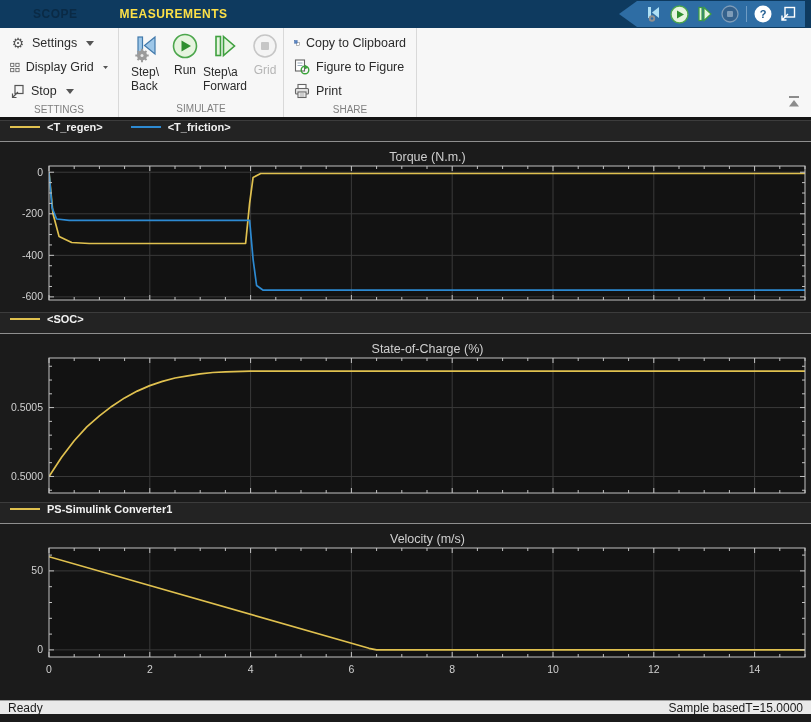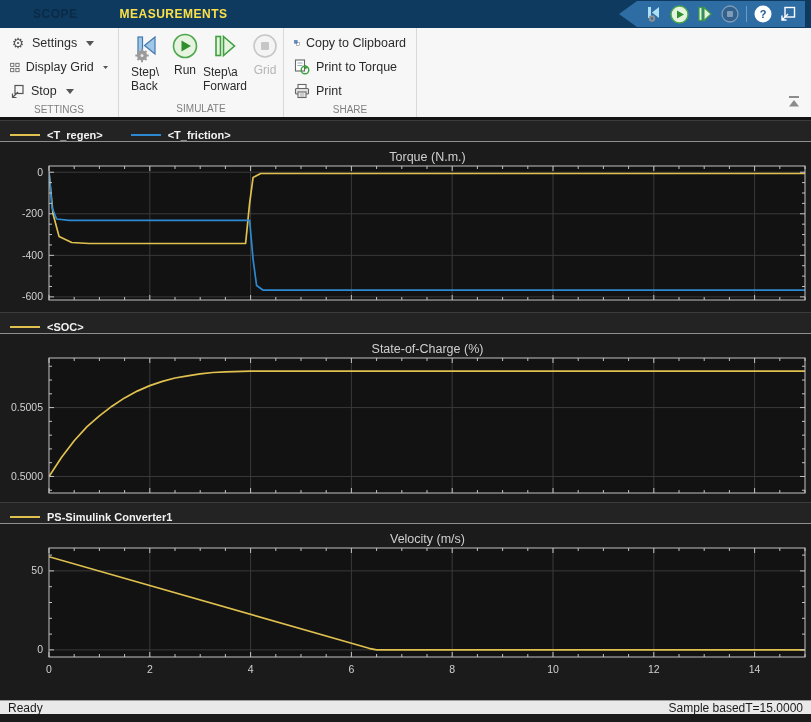--- a/index.html
+++ b/index.html
@@ -51,21 +51,21 @@
   .bigbtn .blabel { margin-top:2px; }
   .bigbtn.disabled { color:#b5b5b5; }
   .collapse-btn { position:absolute; right:10px; bottom:6px; cursor:pointer; }
   
   .scope-area { height:580px; background:#1b1b1b; }
   .display { position:relative; }
   .d1 { height:192px; } .d2 { height:190px; } .d3 { height:140px; }
   .legend-bar {
     height:22px; background:#232323;
     border-top:1px solid #3c3c3c; border-bottom:1px solid #8f8f8f;
-    display:flex; align-items:flex-end; padding-left:10px; gap:28px;
+    display:flex; align-items:flex-start; padding-left:10px; gap:28px;
   }
   .legend-item { display:flex; align-items:center; gap:7px; cursor:pointer; }
   .legend-line { width:30px; height:2px; }
   .legend-text { font-size:11px; font-weight:700; color:#f2f2f2; }
   .plot-title {
     height:22px; display:flex; align-items:flex-end; justify-content:center;
     font-size:12.5px; color:#cfcfcf; position:relative; left:22px;
   }
   .plot-svg { display:block; }
   
@@ -228,21 +228,21 @@
         <span>Copy to Clipboard</span>
       </div>
       <div class="menu-row">
         <svg width="16" height="16" viewBox="0 0 16 16">
           <rect x="1.5" y="1" width="9" height="11" fill="#ffffff" stroke="#666" stroke-width="1.1"></rect>
           <line x1="3.5" y1="4" x2="8.5" y2="4" stroke="#9ab" stroke-width="1"></line>
           <line x1="3.5" y1="6.5" x2="8.5" y2="6.5" stroke="#9ab" stroke-width="1"></line>
           <circle cx="11" cy="11" r="3.8" fill="none" stroke="#3aa23a" stroke-width="1.4"></circle>
           <polygon points="11,5.8 14.2,8.8 11,10.2" fill="#3aa23a"></polygon>
         </svg>
-        <span>Print to Torque</span>
+        <span>Figure to Figure</span>
       </div>
       <div class="menu-row">
         <svg width="16" height="16" viewBox="0 0 16 16">
           <rect x="4" y="1.5" width="8" height="4" fill="#ffffff" stroke="#666" stroke-width="1.1"></rect>
           <rect x="1.5" y="5.5" width="13" height="5.5" rx="1" fill="#e3e3e3" stroke="#666" stroke-width="1.1"></rect>
           <rect x="4" y="9" width="8" height="5.5" fill="#ffffff" stroke="#666" stroke-width="1.1"></rect>
           <line x1="5.5" y1="11" x2="10.5" y2="11" stroke="#999" stroke-width="1"></line>
           <line x1="5.5" y1="13" x2="10.5" y2="13" stroke="#999" stroke-width="1"></line>
         </svg>
         <span>Print</span>

